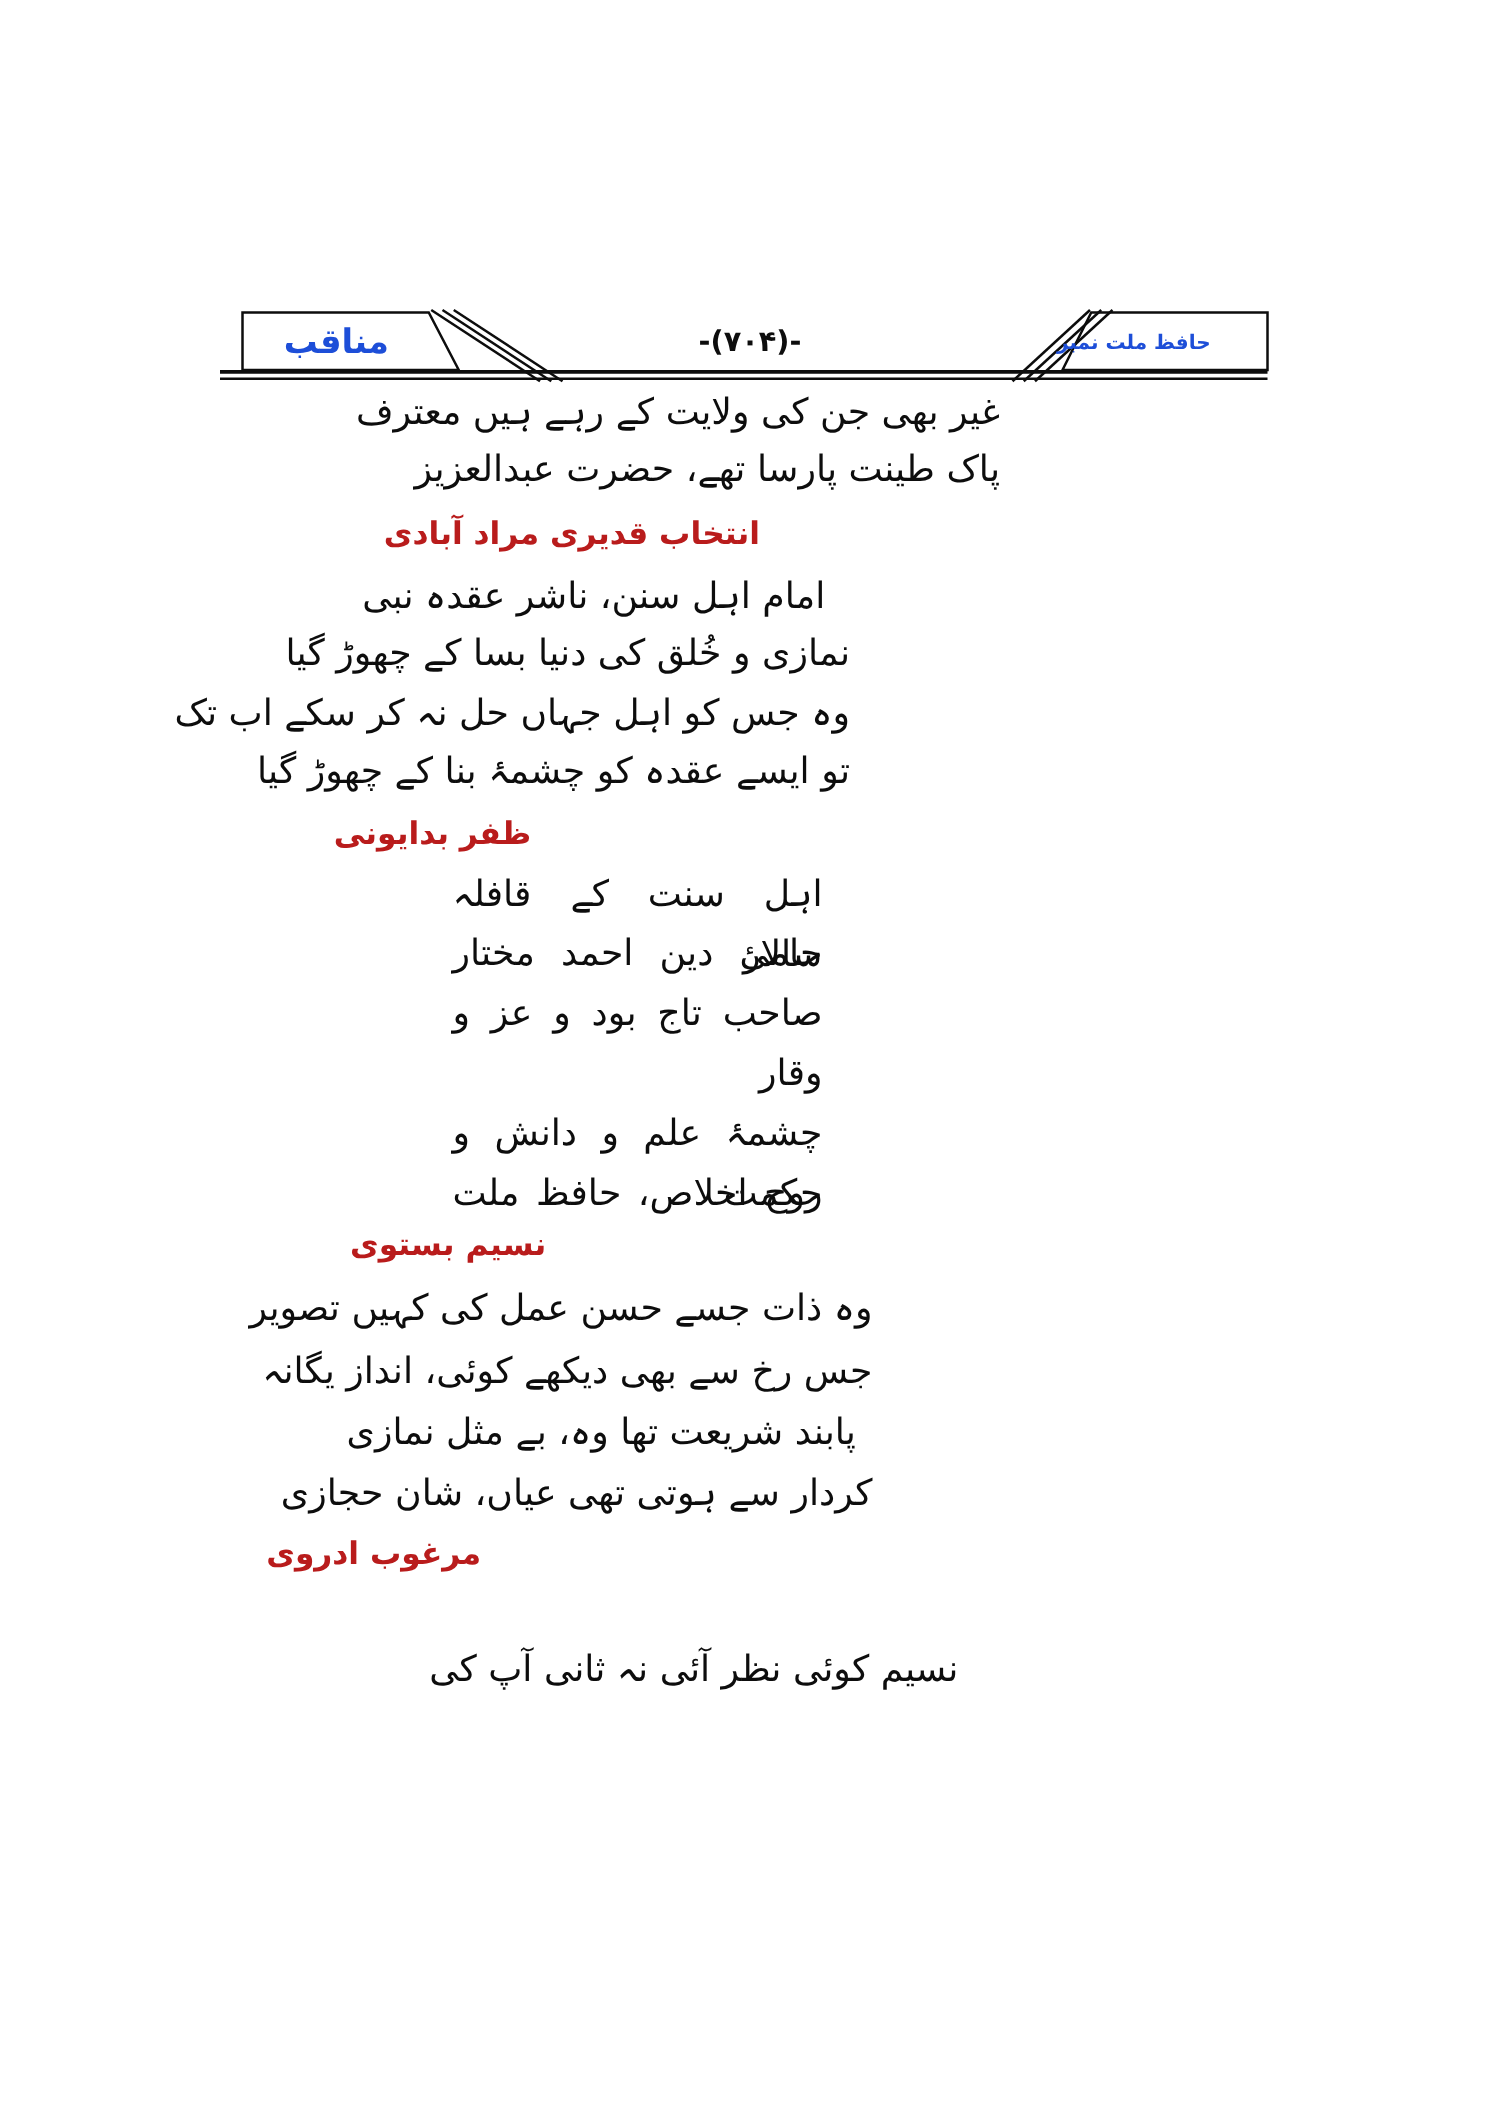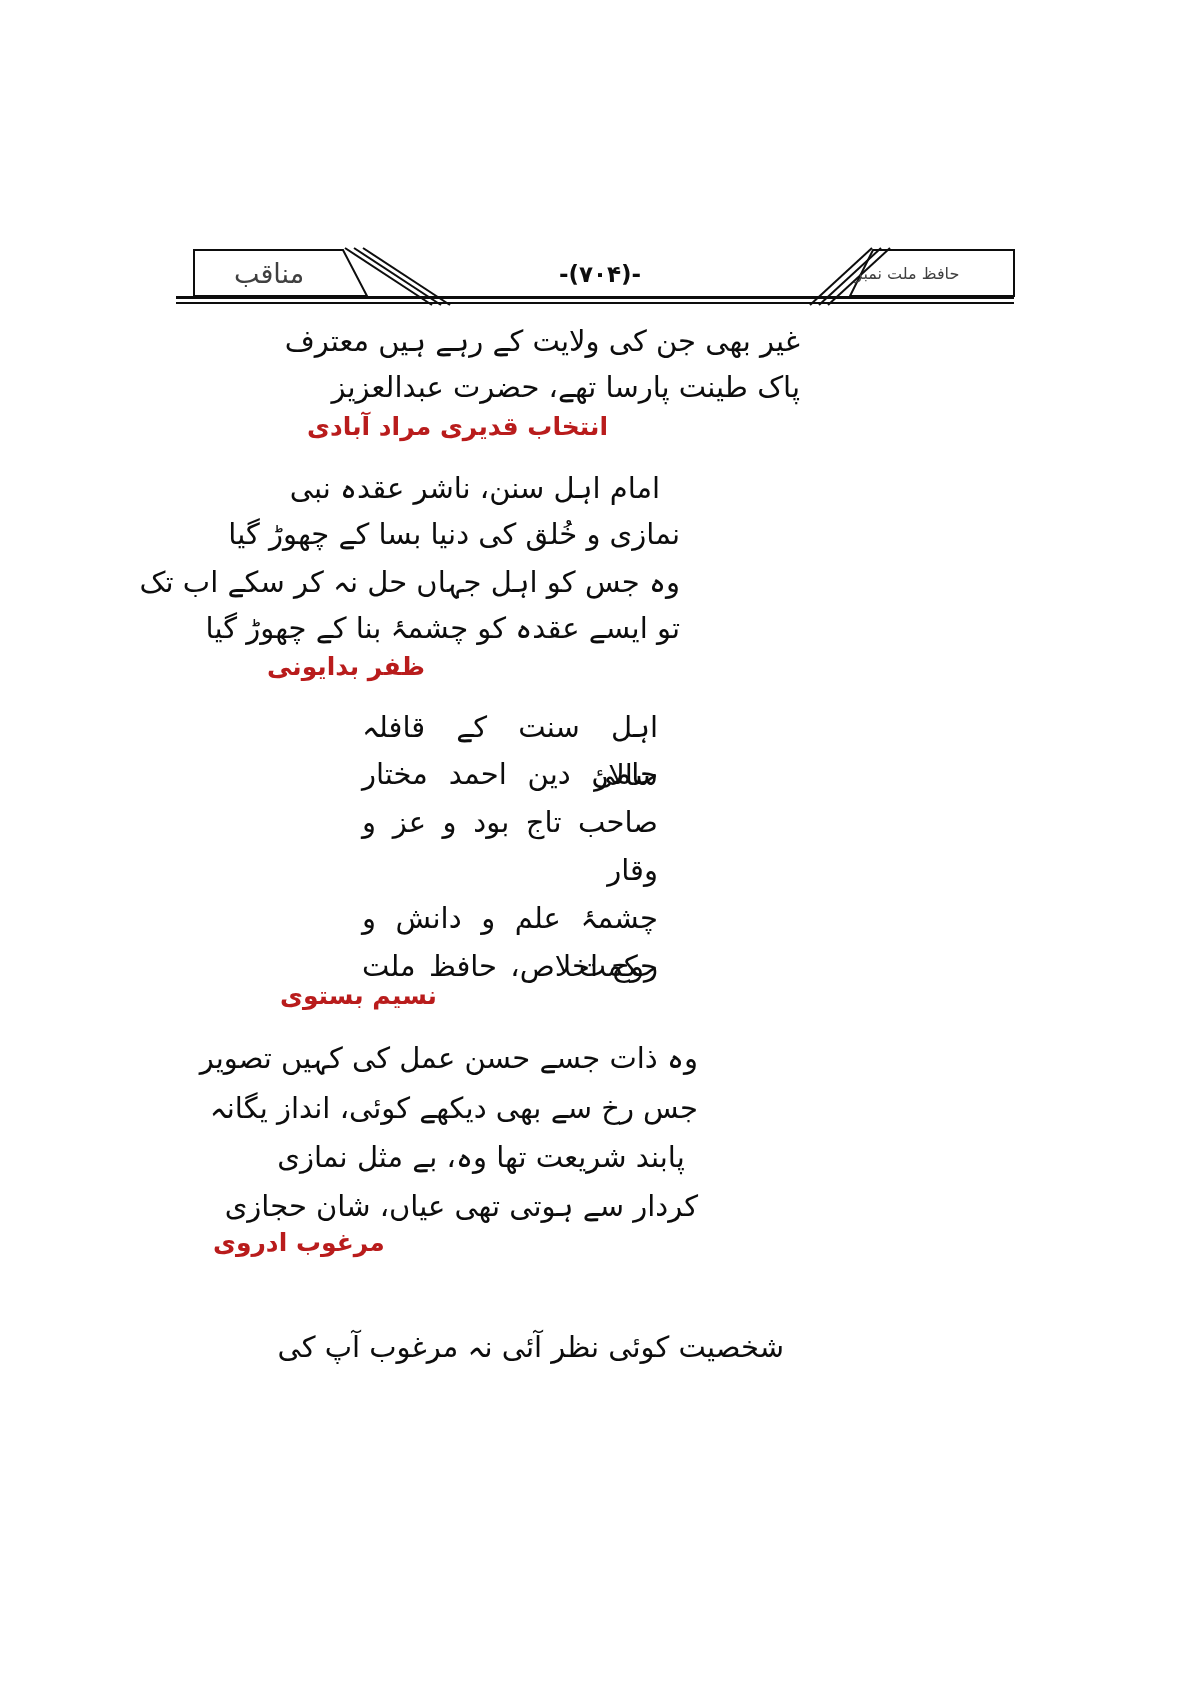--- a/index.html
+++ b/index.html
@@ -12,23 +12,23 @@
     font-family: "DejaVu Sans", "Liberation Sans", sans-serif;
     color: #0d0d0d;
   }
   .hdr-svg { position: absolute; left: 176px; top: 246px; }
   .hdr-label {
     position: absolute;
     display: flex;
     align-items: center;
     justify-content: center;
     font-size: 26px;
-    font-weight: normal;
+    font-weight: bold;
     white-space: nowrap;
-    color: #404040;
+    color: #1d4ed8;
   }
   .hdr-label.left-box  { left: 194px; top: 250px; width: 150px; height: 46px; font-size: 27px; }
   .hdr-label.right-box { left: 837px; top: 250px; width: 140px; height: 46px; font-size: 16px; }
   .hdr-num {
     position: absolute;
     left: 510px; top: 254px; width: 180px; height: 40px;
     display: flex; align-items: center; justify-content: center;
     font-size: 23px; font-weight: bold; letter-spacing: 1px;
   }
   .hdr-rule {
@@ -38,21 +38,20 @@
     border-bottom: 2px solid #0d0d0d;
   }
   .line {
     position: absolute;
     height: 48px;
     line-height: 48px;
     font-size: 29px;
     text-align: center;
     white-space: nowrap;
     color: #0d0d0d;
-    margin-top: 12px;
   }
   .line.stretch {
     white-space: normal;
     text-align: justify;
     text-align-last: justify;
   }
   .heading {
     position: absolute;
     height: 46px;
     line-height: 46px;
@@ -103,15 +102,15 @@
 
   <div class="heading" dir="rtl" style="left:280px; top:973px;">نسیم بستوی</div>
 
   <div class="line" dir="rtl" style="left:264px; top:1022px; width:434px;">وہ ذات جسے حسن عمل کی کہیں تصویر</div>
   <div class="line" dir="rtl" style="left:264px; top:1072px; width:434px;">جس رخ سے بھی دیکھے کوئی، انداز یگانہ</div>
   <div class="line" dir="rtl" style="left:264px; top:1121px; width:434px;">پابند شریعت تھا وہ، بے مثل نمازی</div>
   <div class="line" dir="rtl" style="left:264px; top:1170px; width:434px;">کردار سے ہوتی تھی عیاں، شان حجازی</div>
 
   <div class="heading" dir="rtl" style="left:213px; top:1220px;">مرغوب ادروی</div>
 
-  <div class="line" dir="rtl" style="left:326px; top:1311px; width:458px;">شخصیت کوئی نظر آئی نہ مرغوب آپ کی</div>
+  <div class="line" dir="rtl" style="left:326px; top:1311px; width:458px;">نسیم کوئی نظر آئی نہ ثانی آپ کی</div>
 
 </div>
 
 </body></html>

